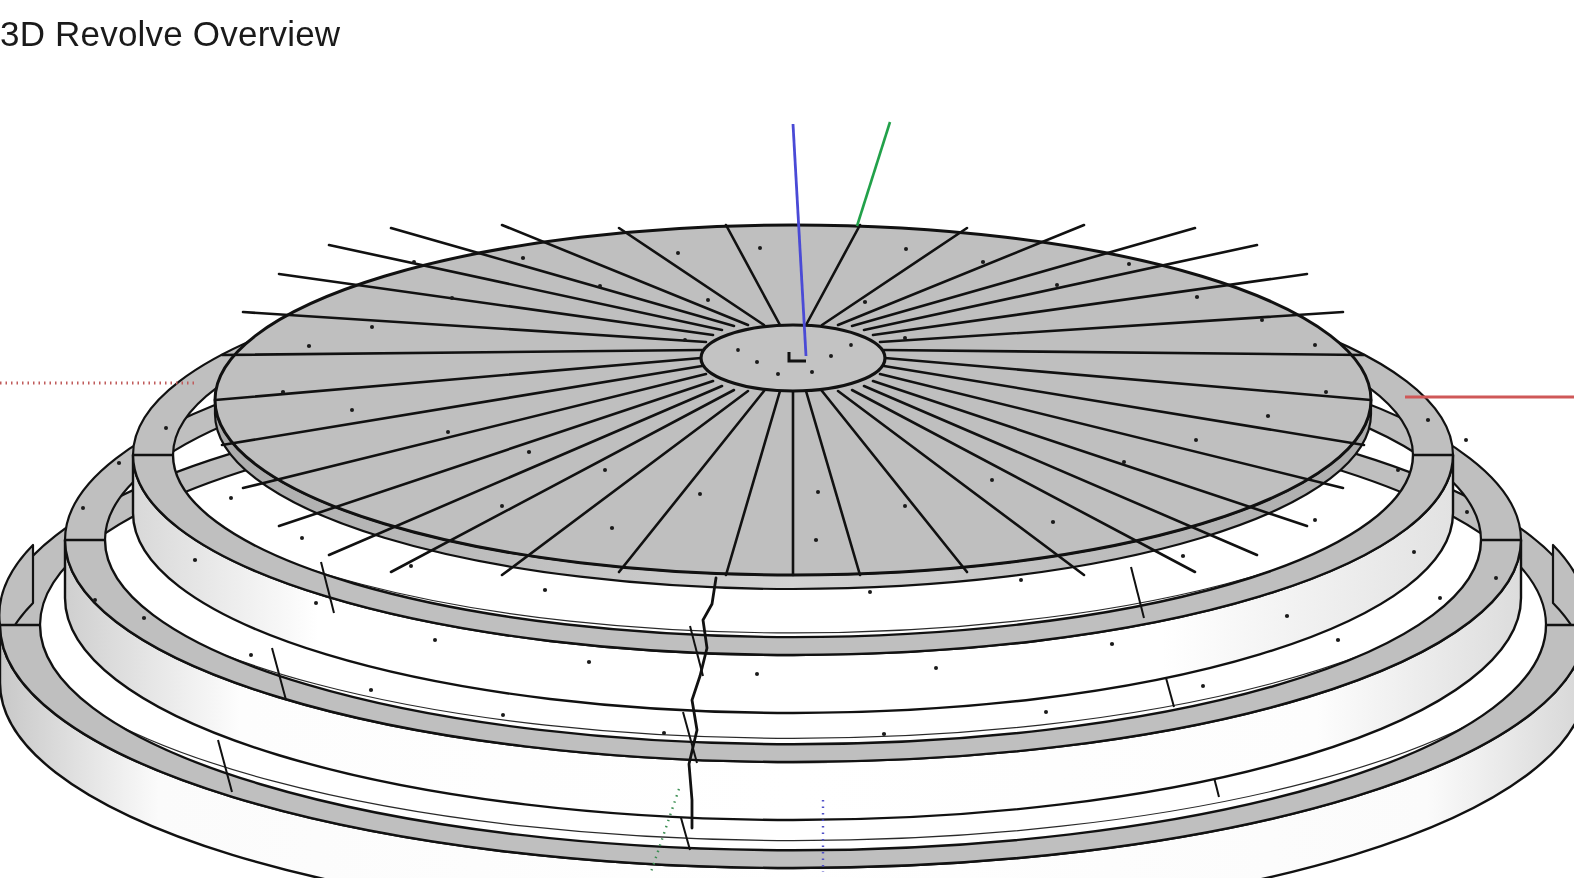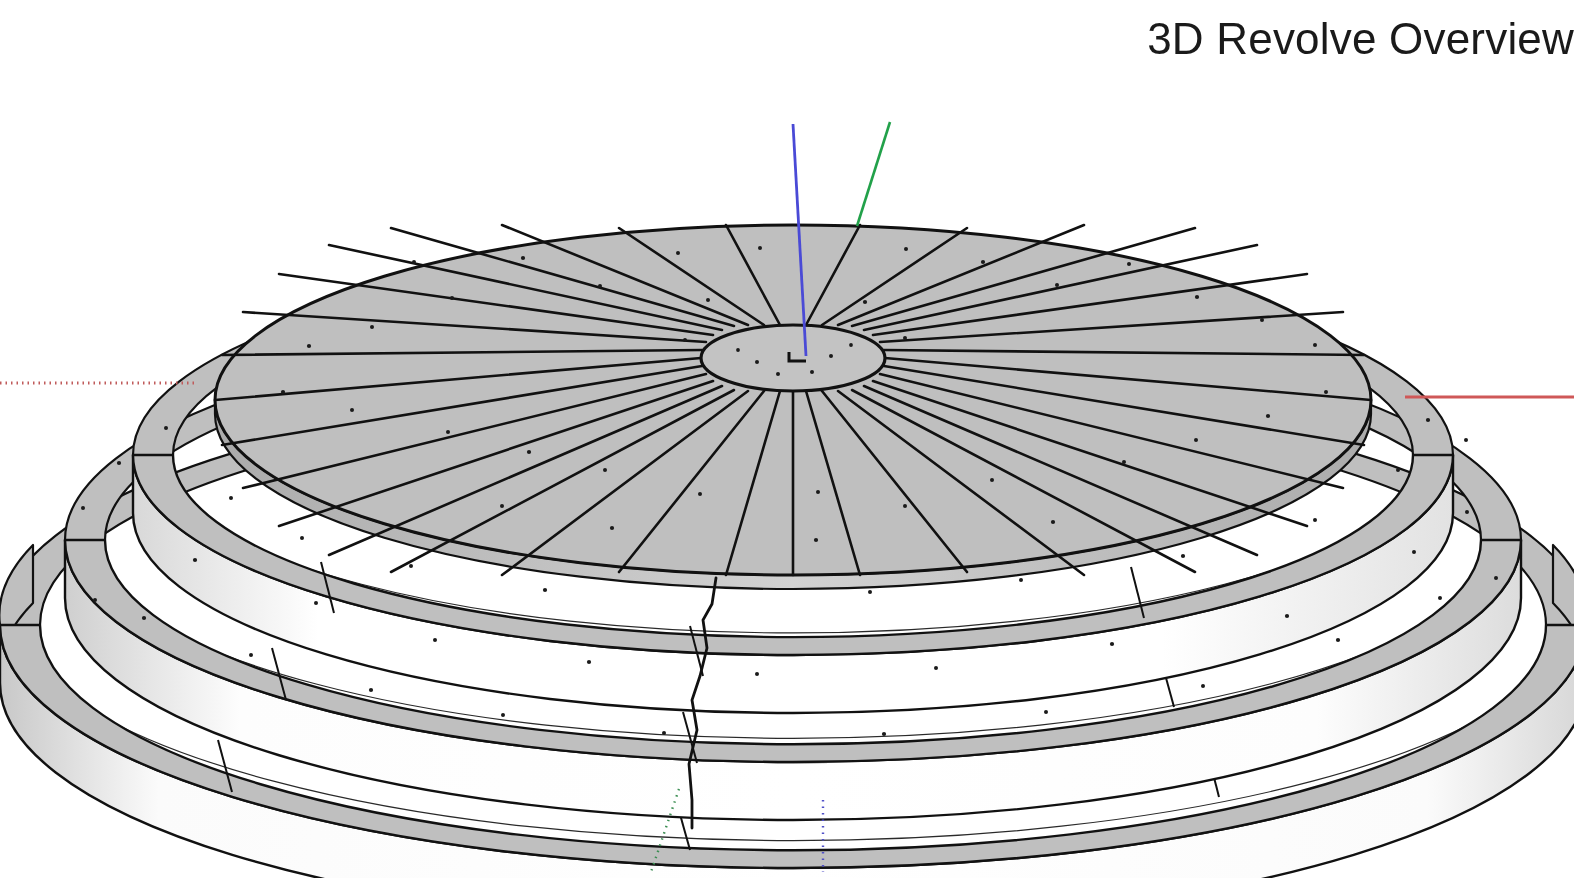--- a/index.html
+++ b/index.html
@@ -20,23 +20,23 @@
     left: 0; top: 0;
     width: 1574px;
     height: 878px;
     background: #ffffff;
   }
   #title {
     position: absolute;
     left: 0;
     top: 13px;
     width: 1574px;
-    text-align: right;
+    text-align: left;
     font-family: "Liberation Sans", sans-serif;
-    font-size: 44px;
+    font-size: 35px;
     font-weight: 400;
     color: #1a1a1a;
     letter-spacing: 0.2px;
     line-height: 1.2;
     user-select: none;
   }
   #title span { display: inline-block; }
   svg#model {
     position: absolute;
     left: 0; top: 0;

